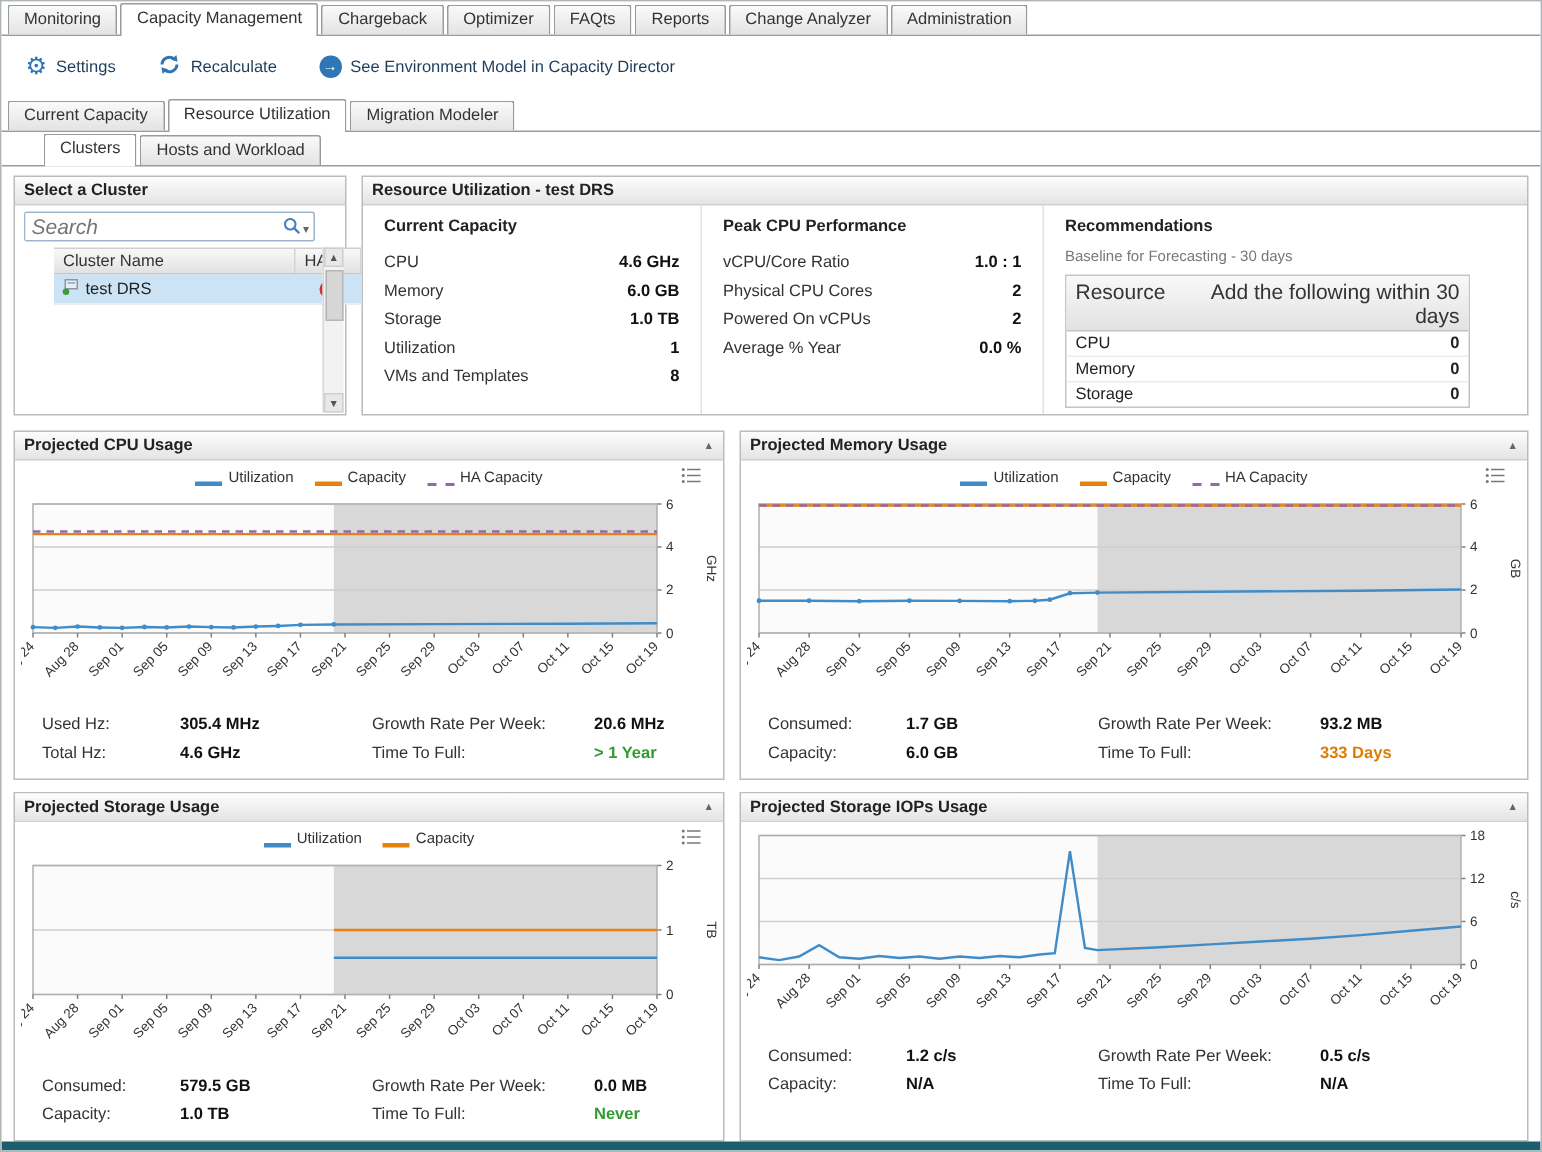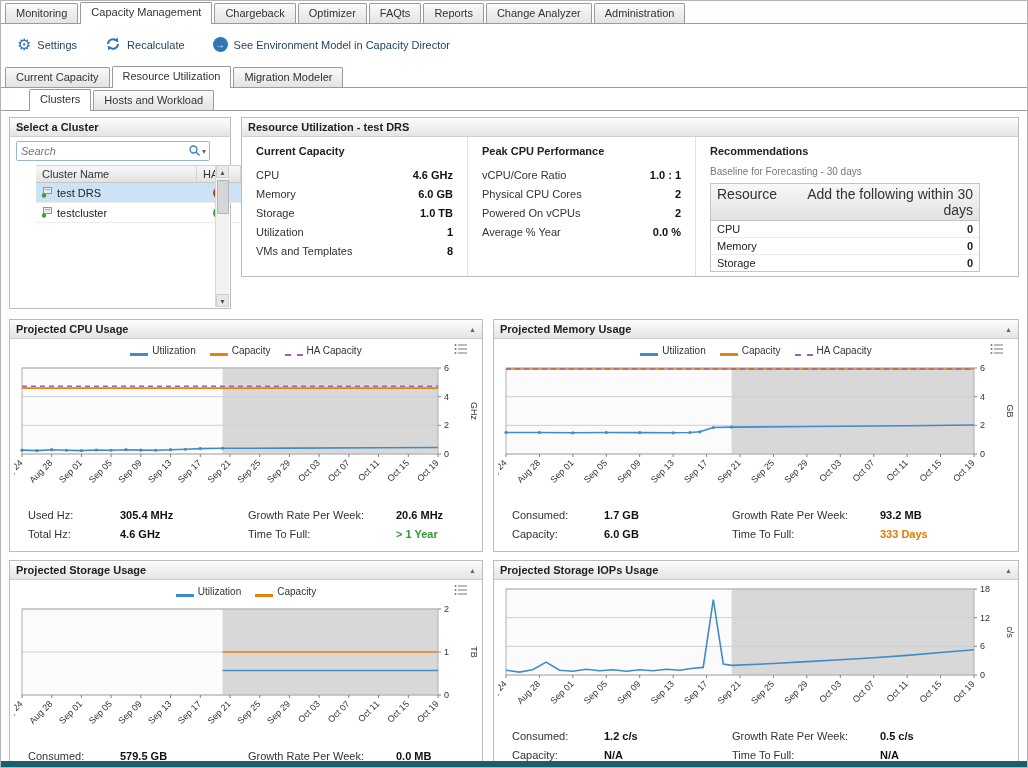--- a/index.html
+++ b/index.html
@@ -19,27 +19,27 @@
   .gear-icon { color:#2e76b5; font-size:16px; line-height:16px; }
   .circle-arrow-icon { display:inline-flex; align-items:center; justify-content:center; width:15px; height:15px; border-radius:50%; background:#2e76b5; color:#fff; font-size:10px; font-weight:bold; }
 
   
   .content { padding:6px 8px 0; }
   .panel { border:1px solid #bcbcbc; background:#fff; }
   .panel-header { display:flex; align-items:center; justify-content:space-between; height:19px; padding:0 6px; background:linear-gradient(#fdfdfd,#e4e4e4); border-bottom:1px solid #cfcfcf; font-weight:bold; color:#222; }
   .collapse-icon { font-size:7px; color:#666; cursor:pointer; }
 
   .top-row { display:flex; gap:10px; }
-  .cluster-panel { width:222px; height:192px; position:relative; }
+  .cluster-panel { width:222px; height:160px; position:relative; }
   .resource-panel { flex:1; height:160px; }
 
   
   .search-row { padding:4px 6px; }
   .search-box { position:relative; border:1px solid #9db5cc; border-radius:2px; height:20px; background:#fff; width:194px; }
-  .search-box input { border:none; outline:none; width:150px; height:18px; padding:0 4px; font-family:"Liberation Sans",sans-serif; font-size:11px; font-style:italic; color:#555; }
+  .search-box input { border:none; outline:none; width:150px; height:18px; padding:0 4px; font-family:"Liberation Sans",sans-serif; font-size:14px; font-style:italic; color:#555; }
   .search-icons { position:absolute; right:3px; top:2px; display:flex; align-items:center; gap:1px; }
   .search-caret { font-size:8px; color:#666; }
   .cluster-table { width:calc(100% - 15px);margin-left:26px; }
   .ct-header { display:grid; grid-template-columns:1fr 44px; background:linear-gradient(#f8f8f8,#e2e2e2); border-top:1px solid #cfcfcf; border-bottom:1px solid #c5c5c5; }
   .ct-header > div { padding:2px 6px; color:#333; border-right:1px solid #d4d4d4; }
   .ct-row { display:grid; grid-template-columns:1fr 44px; align-items:center; height:20px; border-bottom:1px solid #ececec; cursor:pointer; }
   .ct-row.selected { background:#cbe3f5; }
   .ct-name { display:flex; align-items:center; gap:4px; padding-left:5px; }
   .ha-cell { display:flex; justify-content:center; }
   .ha-badge { width:12px; height:12px; border-radius:50%; display:flex; align-items:center; justify-content:center; color:#fff; font-size:9px; font-weight:bold; line-height:12px; }
@@ -167,35 +167,20 @@
                 <svg width="12" height="12" viewBox="0 0 12 12">
                   <rect x="2.5" y="1.5" width="8" height="6" fill="#e9eef2" stroke="#8a98a5"></rect>
                   <rect x="4" y="3" width="5" height="1.2" fill="#9fb0bd"></rect>
                   <circle cx="3" cy="9.5" r="2.2" fill="#3f9c3a"></circle>
                 </svg>
               </span>
               <span>test DRS</span>
             </div>
             <div class="ha-cell">
               <span class="ha-badge ha-disabled">–</span>
-            </div>
-          </div>
-          <div class="ct-row">
-            <div class="ct-name">
-              <span class="cluster-glyph">
-                <svg width="12" height="12" viewBox="0 0 12 12">
-                  <rect x="2.5" y="1.5" width="8" height="6" fill="#e9eef2" stroke="#8a98a5"></rect>
-                  <rect x="4" y="3" width="5" height="1.2" fill="#9fb0bd"></rect>
-                  <circle cx="3" cy="9.5" r="2.2" fill="#3f9c3a"></circle>
-                </svg>
-              </span>
-              <span>testcluster</span>
-            </div>
-            <div class="ha-cell">
-              <span class="ha-badge ha-enabled">✓</span>
             </div>
           </div>
         </div>
         <div class="vscroll">
           <span class="btn">▲</span>
           <span class="thumb"></span>
           <span class="btn down">▼</span>
         </div>
       </div>
 

